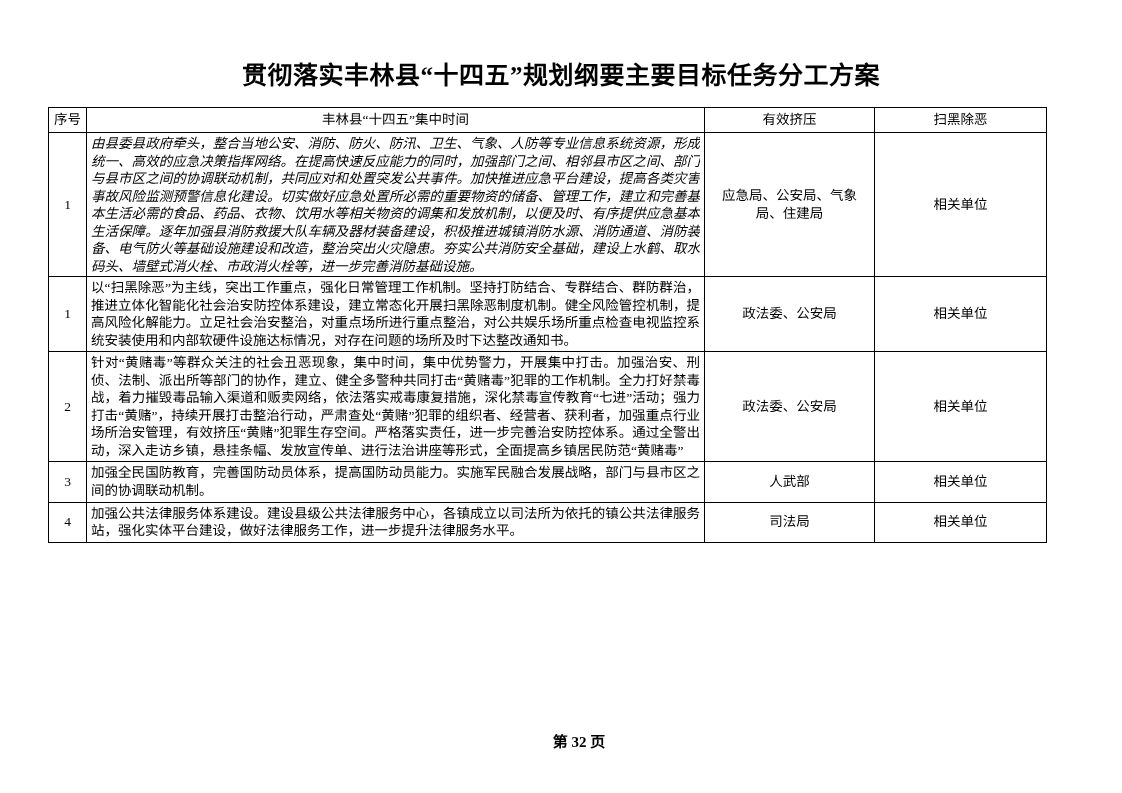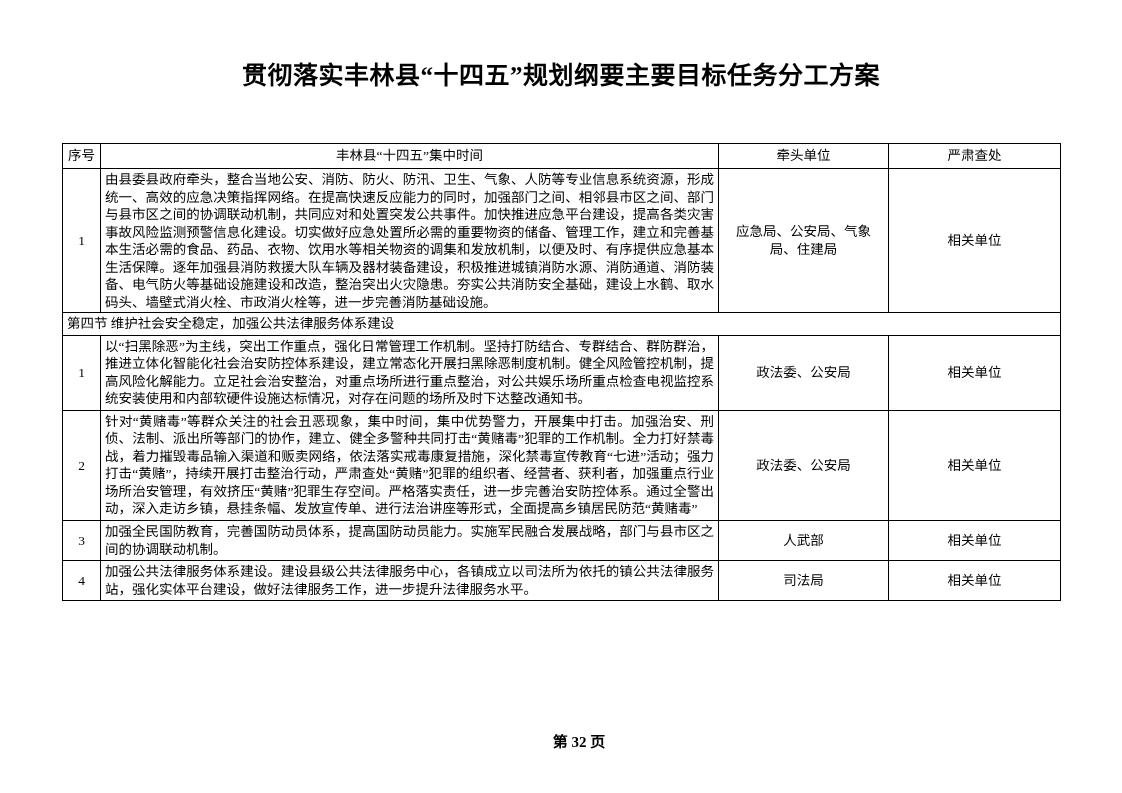--- a/index.html
+++ b/index.html
@@ -24,22 +24,21 @@
     text-align: center;
     font-family: "Liberation Serif", "DejaVu Serif", serif;
     font-weight: bold;
     font-size: 25px;
     letter-spacing: 0.5px;
     margin: 0;
     padding-top: 55px;
     padding-bottom: 16px;
   }
   .table-wrap {
-    padding: 0 62px;
-    margin-top: 36px;
+    padding: 0 48px;
   }
   table.main {
     border-collapse: collapse;
     width: 998px;
     table-layout: fixed;
     border: 1.5px solid #000;
   }
   table.main td, table.main th {
     border: 1px solid #000;
     vertical-align: middle;
@@ -77,20 +76,21 @@
   }
   td.section {
     font-size: 13.5px;
     padding: 3px 6px;
     text-align: left;
   }
   .clipped {
     max-height: 139px;
     overflow: hidden;
     display: block;
+    font-style: italic;
   }
   .footer {
     position: absolute;
     left: 0;
     right: 0;
     bottom: 42px;
     text-align: center;
     font-size: 15px;
     font-weight: bold;
     font-family: "Liberation Serif", "DejaVu Serif", serif;
@@ -109,35 +109,32 @@
       <colgroup>
         <col class="c-seq">
         <col class="c-content">
         <col class="c-lead">
         <col class="c-resp">
       </colgroup>
       <thead>
         <tr>
           <th>序号</th>
           <th>丰林县“十四五”集中时间</th>
-          <th>牵头单位</th>
-          <th>严肃查处</th>
+          <th>有效挤压</th>
+          <th>扫黑除恶</th>
         </tr>
       </thead>
       <tbody>
         <tr>
           <td class="seq">1</td>
           <td class="content">
             <span class="clipped">由县委县政府牵头，整合当地公安、消防、防火、防汛、卫生、气象、人防等专业信息系统资源，形成统一、高效的应急决策指挥网络。在提高快速反应能力的同时，加强部门之间、相邻县市区之间、部门与县市区之间的协调联动机制，共同应对和处置突发公共事件。加快推进应急平台建设，提高各类灾害事故风险监测预警信息化建设。切实做好应急处置所必需的重要物资的储备、管理工作，建立和完善基本生活必需的食品、药品、衣物、饮用水等相关物资的调集和发放机制，以便及时、有序提供应急基本生活保障。逐年加强县消防救援大队车辆及器材装备建设，积极推进城镇消防水源、消防通道、消防装备、电气防火等基础设施建设和改造，整治突出火灾隐患。夯实公共消防安全基础，建设上水鹤、取水码头、墙壁式消火栓、市政消火栓等，进一步完善消防基础设施。</span>
           </td>
           <td class="lead">应急局、公安局、气象局、住建局</td>
           <td class="resp">相关单位</td>
-        </tr>
-        <tr>
-          <td class="section" colspan="4">第四节 维护社会安全稳定，加强公共法律服务体系建设</td>
         </tr>
         <tr>
           <td class="seq">1</td>
           <td class="content">以“扫黑除恶”为主线，突出工作重点，强化日常管理工作机制。坚持打防结合、专群结合、群防群治，推进立体化智能化社会治安防控体系建设，建立常态化开展扫黑除恶制度机制。健全风险管控机制，提高风险化解能力。立足社会治安整治，对重点场所进行重点整治，对公共娱乐场所重点检查电视监控系统安装使用和内部软硬件设施达标情况，对存在问题的场所及时下达整改通知书。</td>
           <td class="lead">政法委、公安局</td>
           <td class="resp">相关单位</td>
         </tr>
         <tr>
           <td class="seq">2</td>
           <td class="content">针对“黄赌毒”等群众关注的社会丑恶现象，集中时间，集中优势警力，开展集中打击。加强治安、刑侦、法制、派出所等部门的协作，建立、健全多警种共同打击“黄赌毒”犯罪的工作机制。全力打好禁毒战，着力摧毁毒品输入渠道和贩卖网络，依法落实戒毒康复措施，深化禁毒宣传教育“七进”活动；强力打击“黄赌”，持续开展打击整治行动，严肃查处“黄赌”犯罪的组织者、经营者、获利者，加强重点行业场所治安管理，有效挤压“黄赌”犯罪生存空间。严格落实责任，进一步完善治安防控体系。通过全警出动，深入走访乡镇，悬挂条幅、发放宣传单、进行法治讲座等形式，全面提高乡镇居民防范“黄赌毒”</td>

